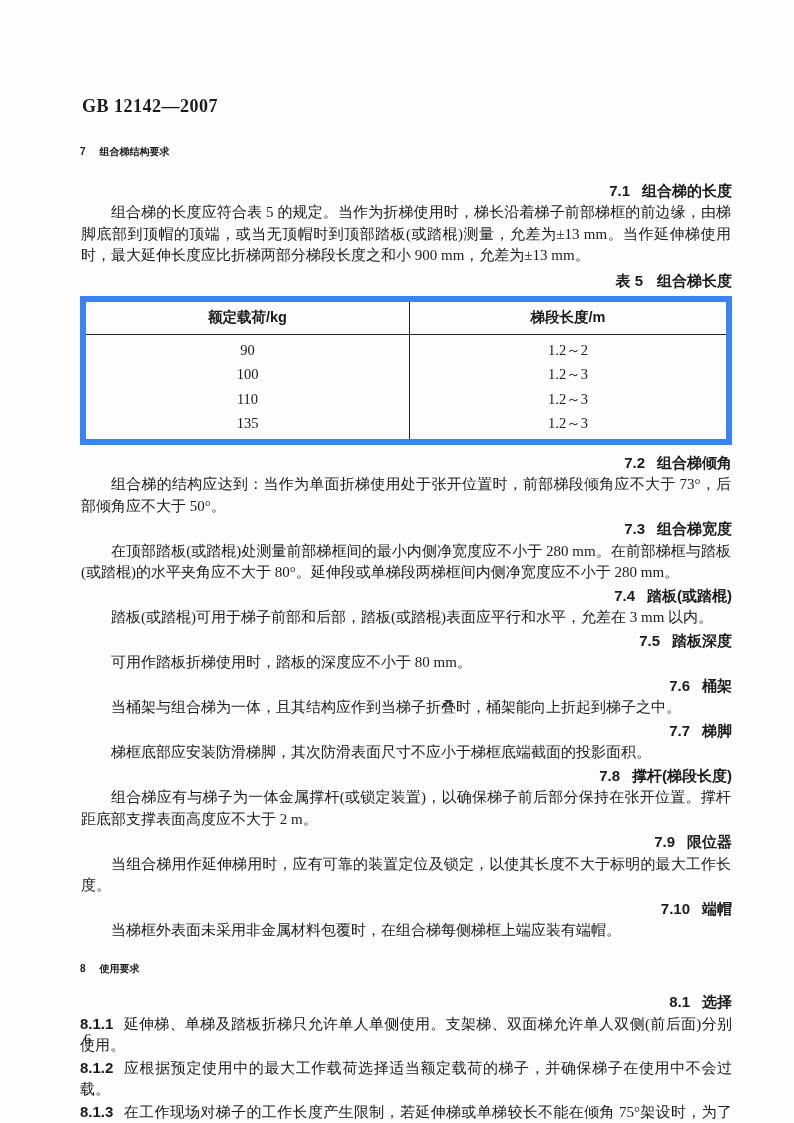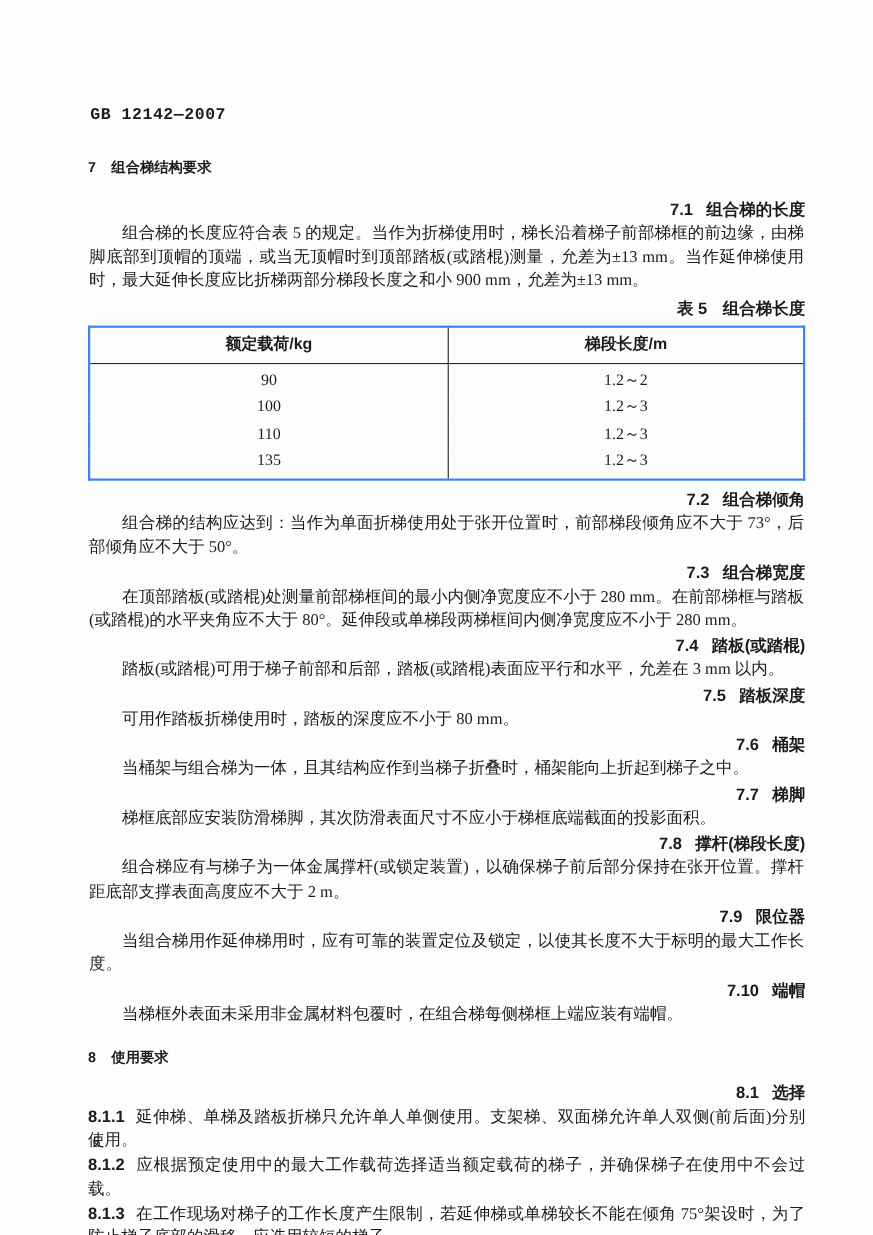--- a/index.html
+++ b/index.html
@@ -8,39 +8,39 @@
     width: 794px;
     height: 1123px;
     background: #fdfdfc;
     overflow: hidden;
     color: #1b1b1b;
   }
   .std-header {
     position: absolute;
     left: 82px;
     top: 96px;
-    font-family: Liberation Mono, monospace;
+    font-family: Liberation Serif, serif;
     font-weight: 700;
-    font-size: 15px;
+    font-size: 18px;
     letter-spacing: 0.5px;
   }
   .content {
     position: absolute;
     left: 80px;
     top: 141px;
     width: 652px;
     font-family: "Liberation Serif", serif;
     font-size: 15px;
     line-height: 21.5px;
     text-align: justify;
   }
   .chapter {
     font-family: "Liberation Sans", sans-serif;
     font-weight: 700;
-    font-size: 13px;
+    font-size: 10px;
     margin: 0 0 17px 0;
     text-align: left;
   }
   .chapter.ch8 { margin-top: 16px; margin-bottom: 12px; }
   .chapter .num { margin-right: 14px; }
   .clause-h {
     font-family: "Liberation Sans", sans-serif;
     font-weight: 700;
     font-size: 15px;
     margin: 0;
@@ -52,21 +52,21 @@
     text-align: right;
     font-family: "Liberation Sans", sans-serif;
     font-weight: 700;
     font-size: 15px;
     margin: 3px 0 5px 0;
   }
   .tbl-caption .cap-label { margin-right: 14px; }
   table.tbl {
     width: 100%;
     border-collapse: collapse;
-    border: 2px solid #3b82f6;
+    border: 6px solid #3b82f6;
     margin: 0 0 7px 0;
     font-size: 14.5px;
     table-layout: fixed;
   }
   .tbl th {
     font-family: "Liberation Sans", sans-serif;
     font-weight: 700;
     font-size: 14.5px;
     border-bottom: 1.5px solid #242424;
     padding: 5px 0;

